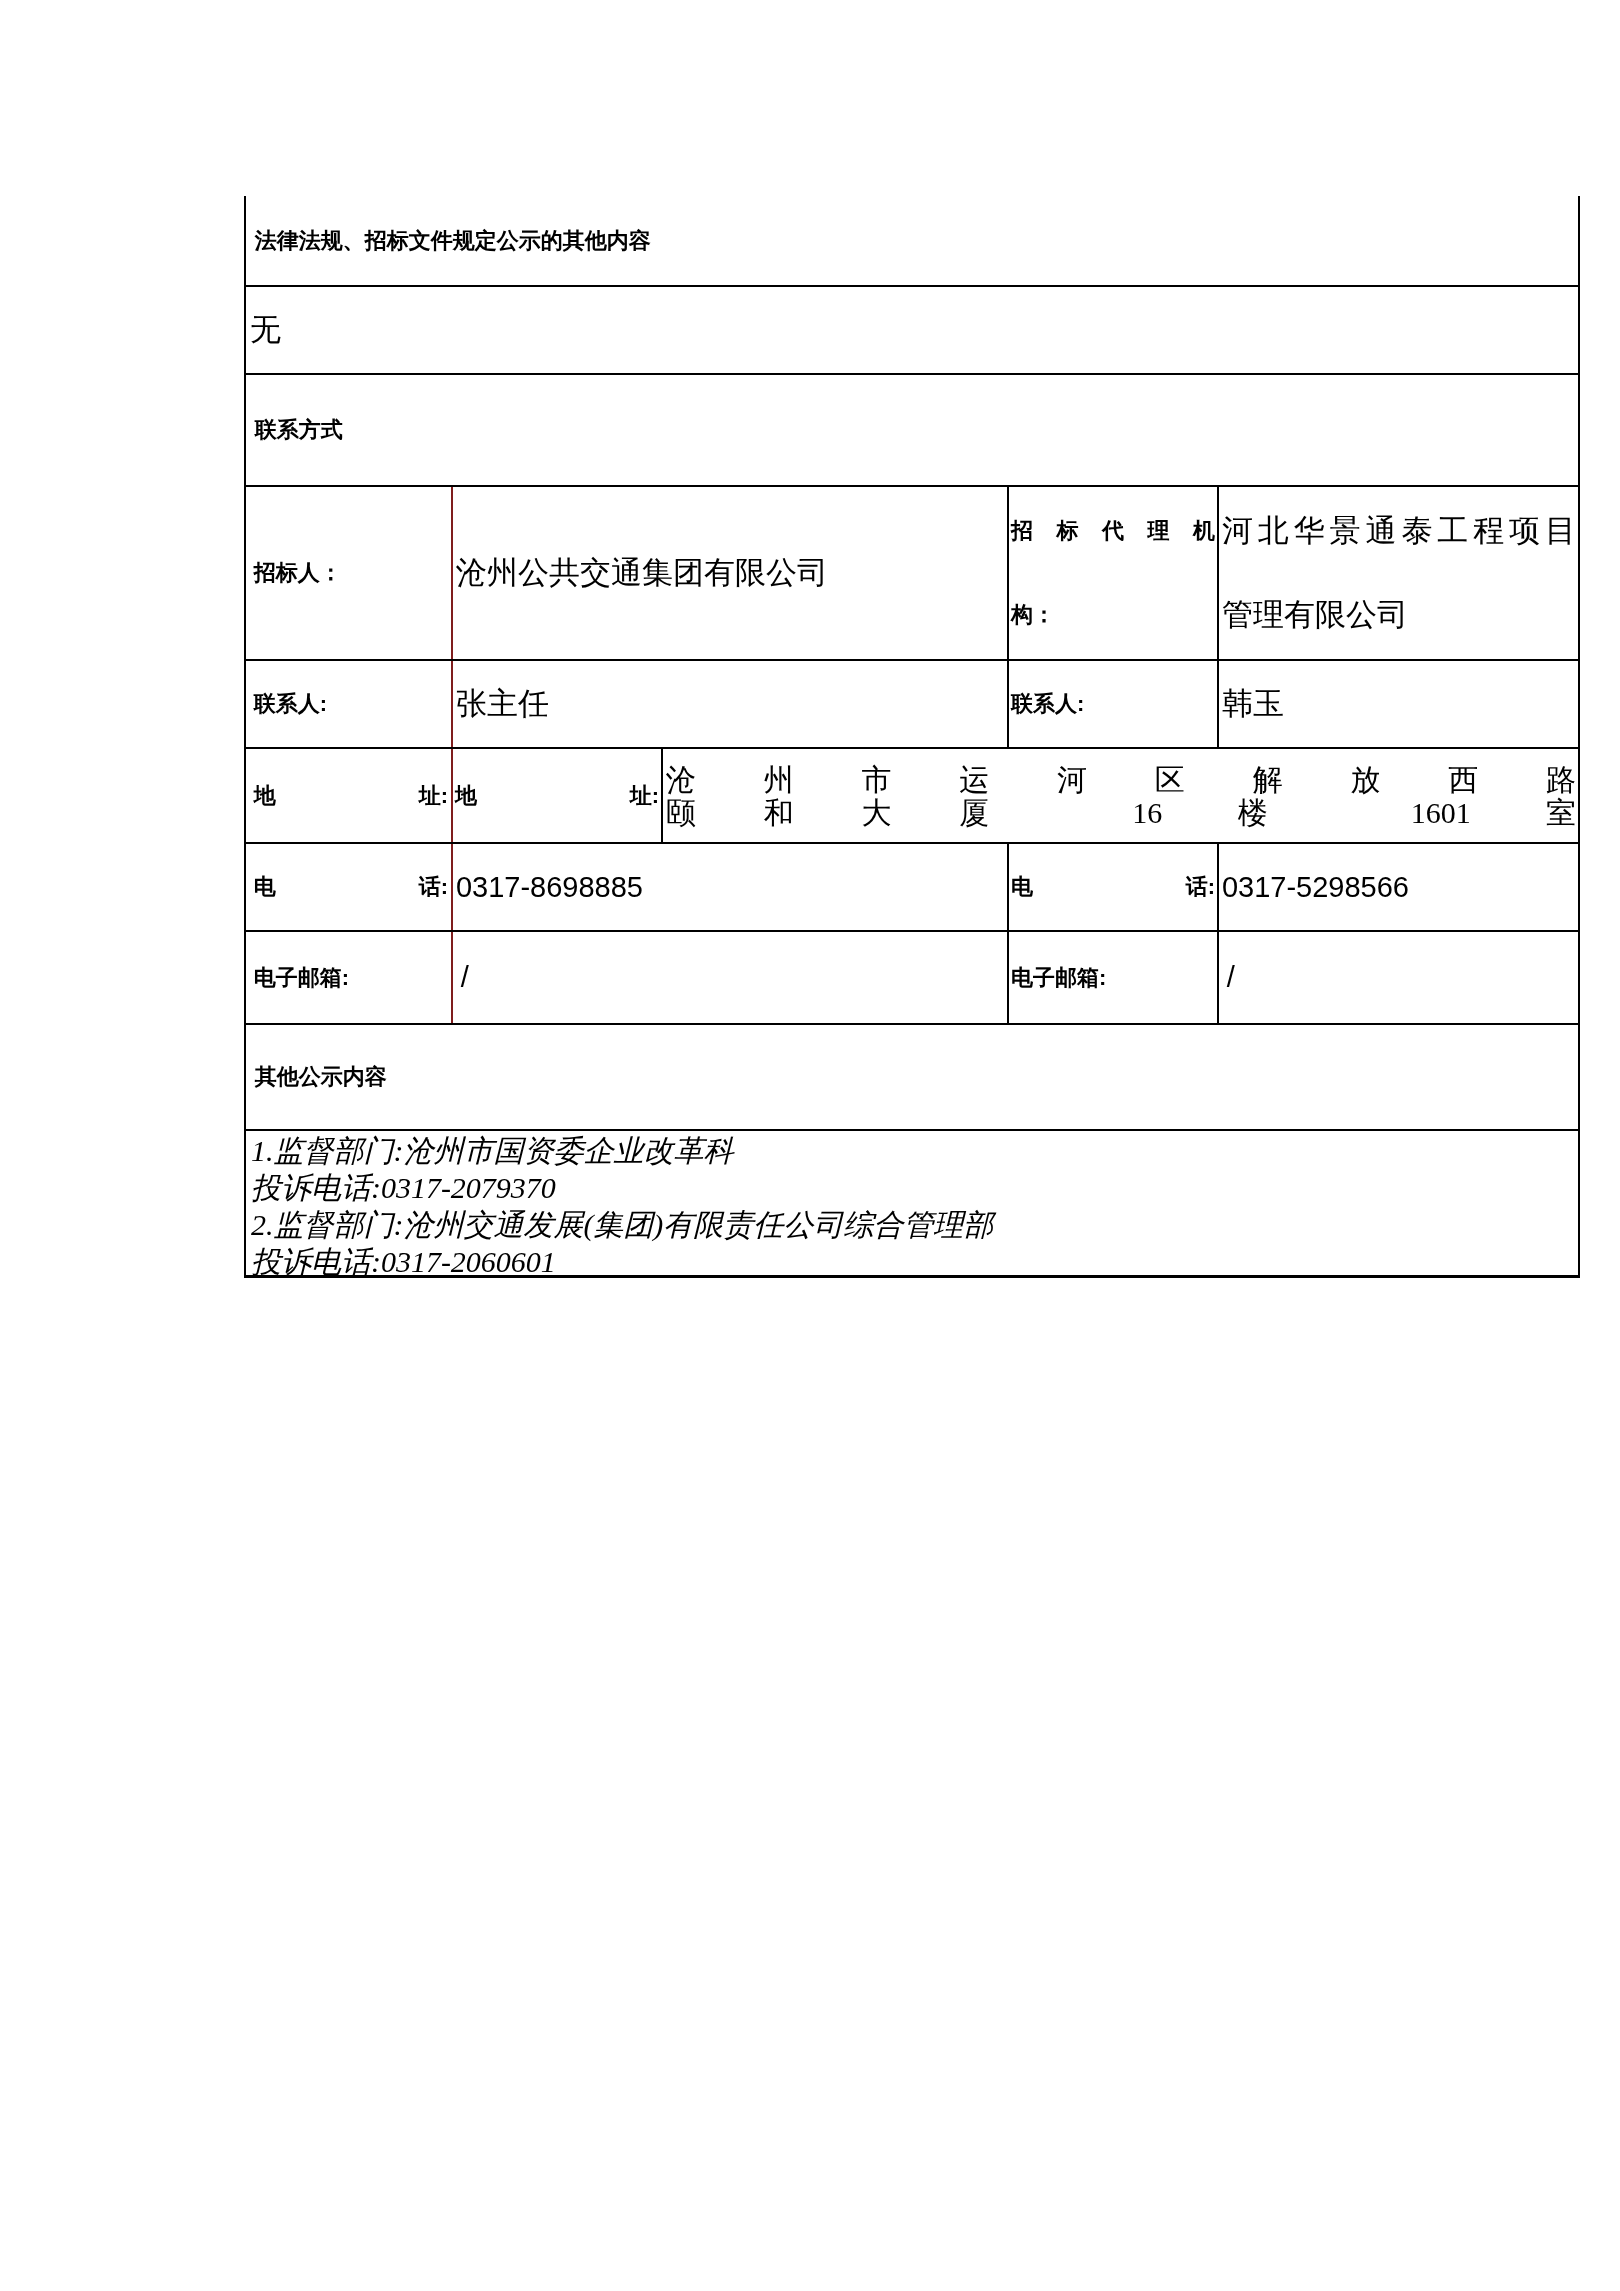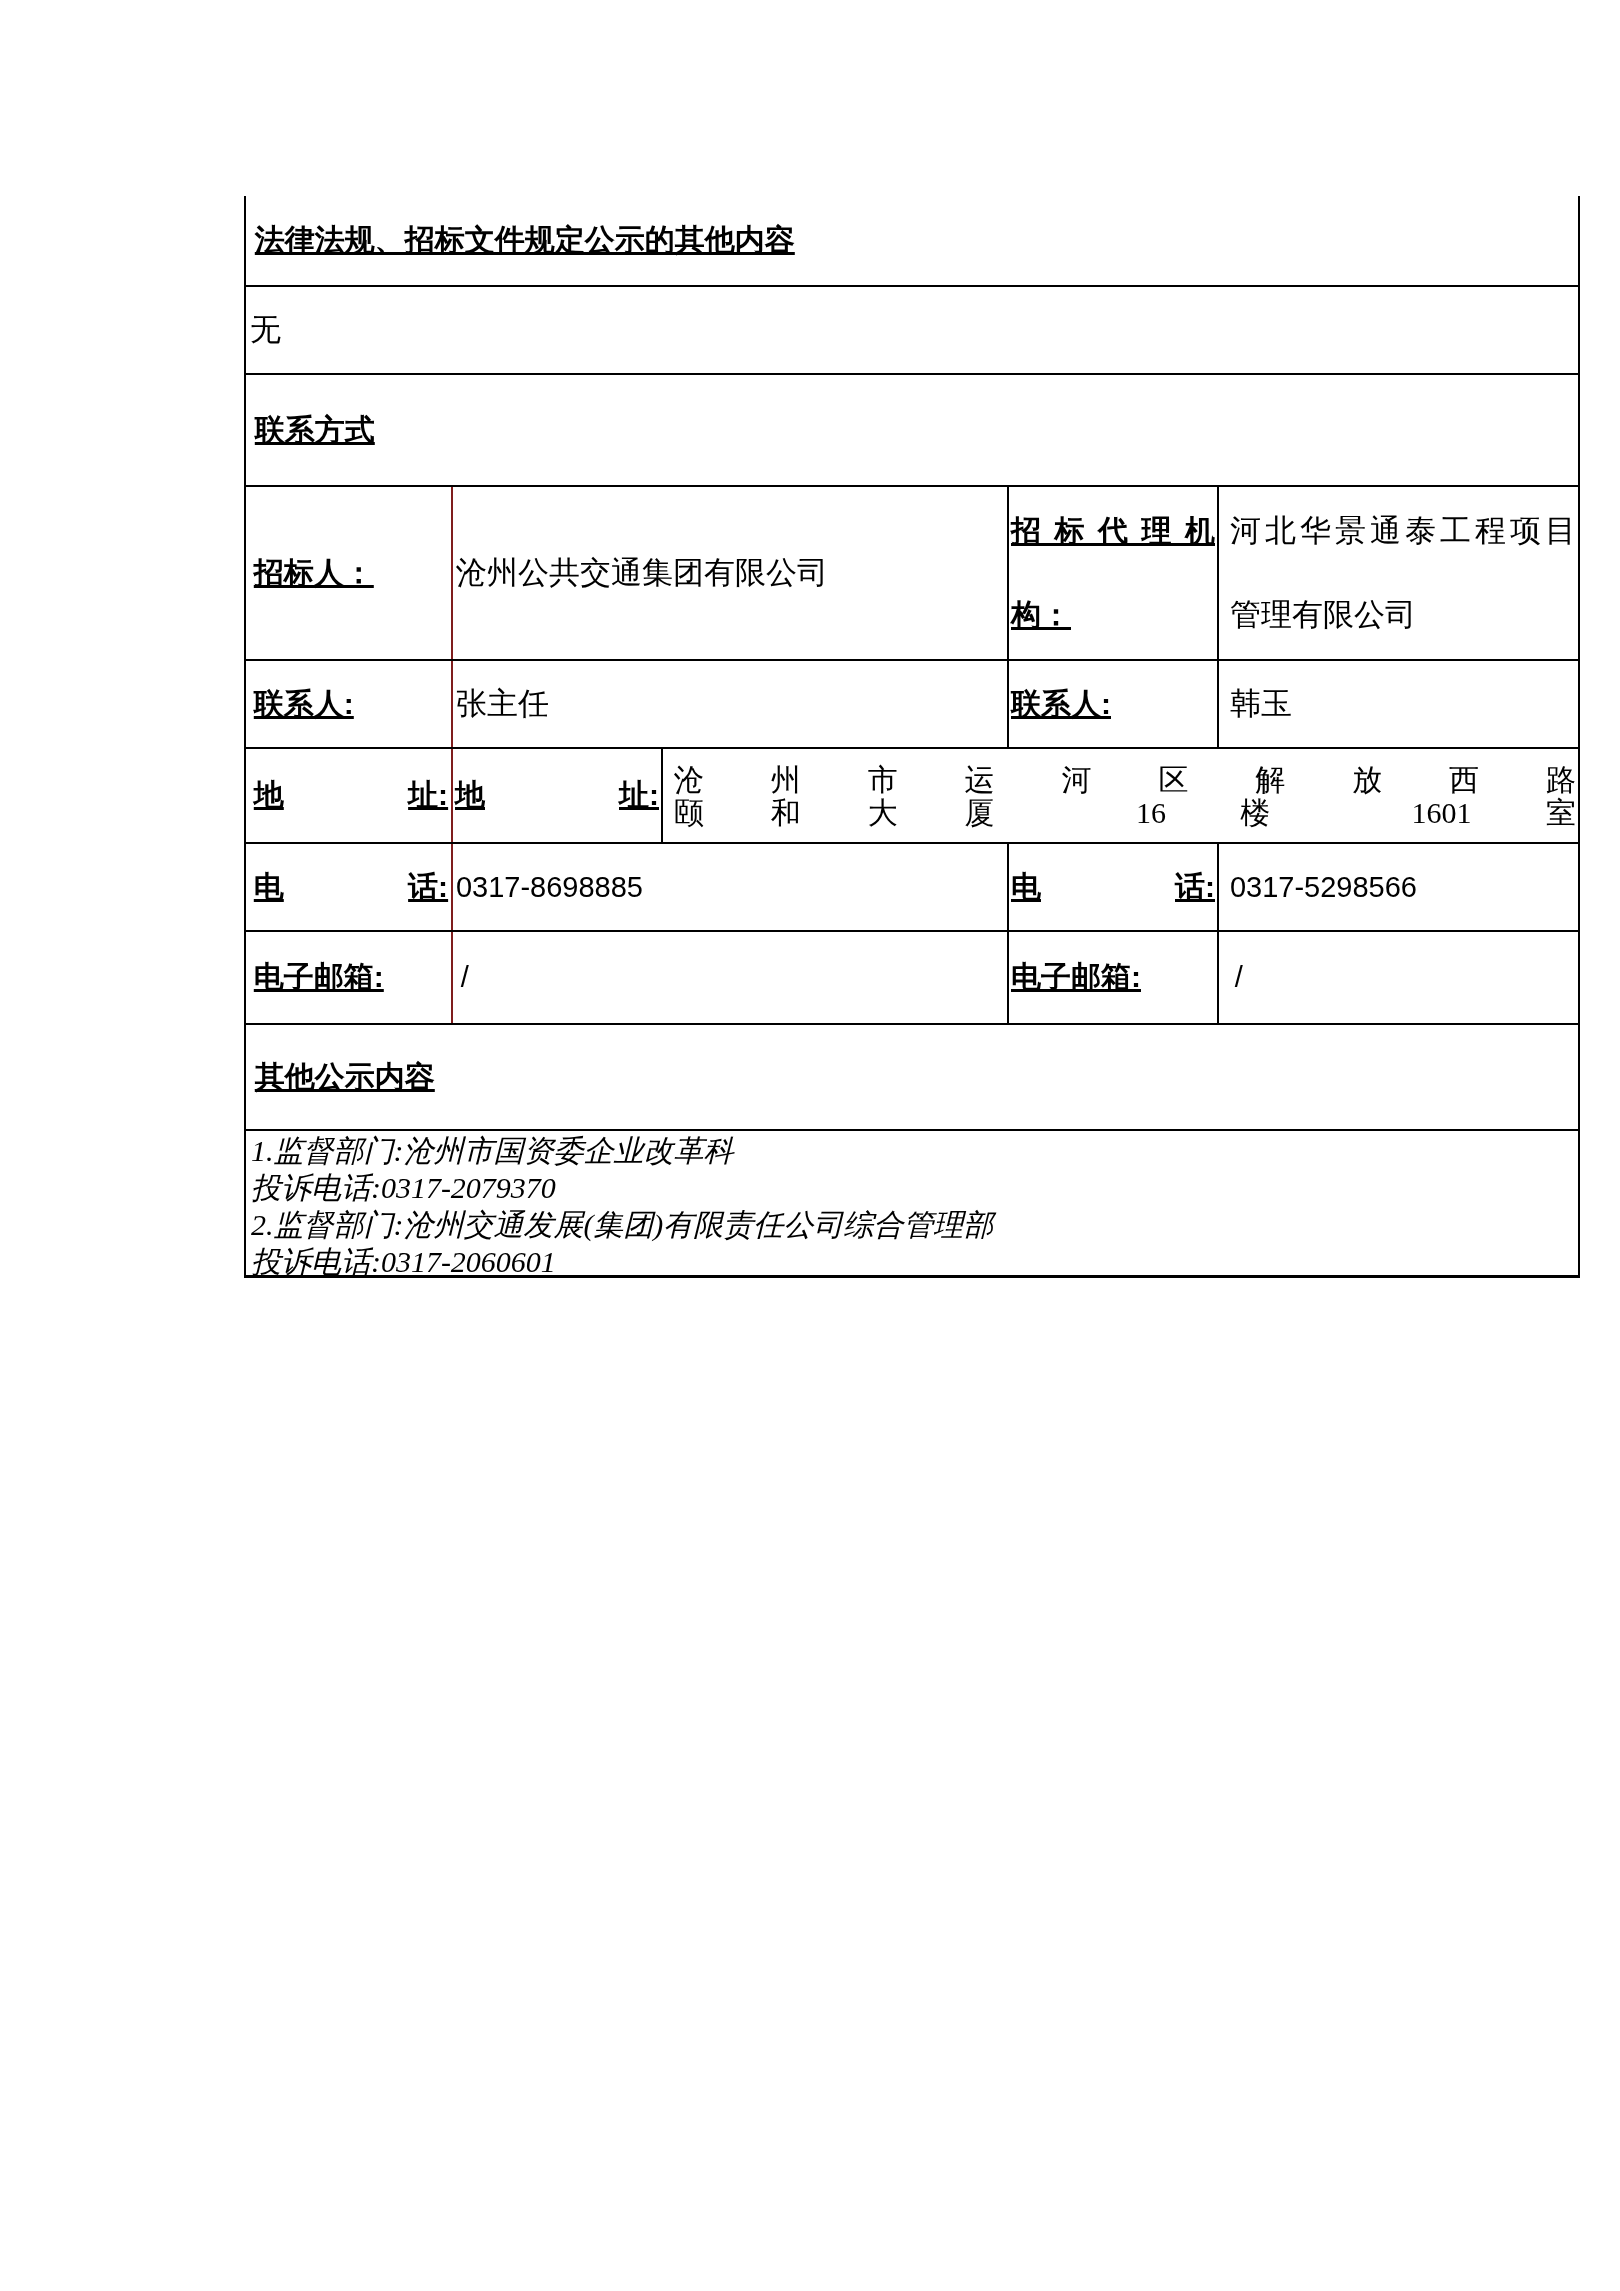--- a/index.html
+++ b/index.html
@@ -19,29 +19,29 @@
   .h2 { height:88px; }
   .h3 { height:112px; }
   .h4 { height:174px; }
   .h5 { height:88px; }
   .h6 { height:95px; }
   .h7 { height:88px; }
   .h8 { height:93px; }
   .h9 { height:106px; border-bottom-width:2.9px; }
   .h10 { height:147px; border-bottom-width:3.9px; display:block; }
 
-  .bold  { font-weight:bold; font-family:"Liberation Sans", sans-serif; font-size:30px;text-decoration:underline; }
+  .bold  { font-weight:bold; font-family:"Liberation Sans", sans-serif; font-size:22px; }
   .serif { font-family:"Liberation Serif", serif; font-size:31px; font-weight:normal; }
   .sans  { font-family:"Liberation Sans", sans-serif; font-size:29px; font-weight:normal; }
 
   .cell { height:100%; display:flex; align-items:center; overflow:hidden; }
   .ca { width:207px; border-right:2px solid #7f1d1d; padding:0 2.9px 0 7.8px; }
   .cb { width:556px; border-right:2px solid #000; padding-left:2.9px;align-items:center; }
   .cc { width:210px; border-right:2px solid #000; padding:0 2px 0 2px; }
-  .cd { flex:1; padding:0 2px 0 2.9px;margin-left:8px; }
+  .cd { flex:1; padding:0 2px 0 2.9px; }
 
   .spread { display:flex; justify-content:space-between; width:100%; }
   .lines  { width:100%; }
   .jline  { text-align-last:justify; }
   .big .line  { line-height:84px; }
   .addr .line { line-height:33px; }
 
   .notice {
     font-family:"Liberation Serif", serif; font-size:30px;
     line-height:37px; padding:1px 5.9px 0 4.9px;font-style:italic;

